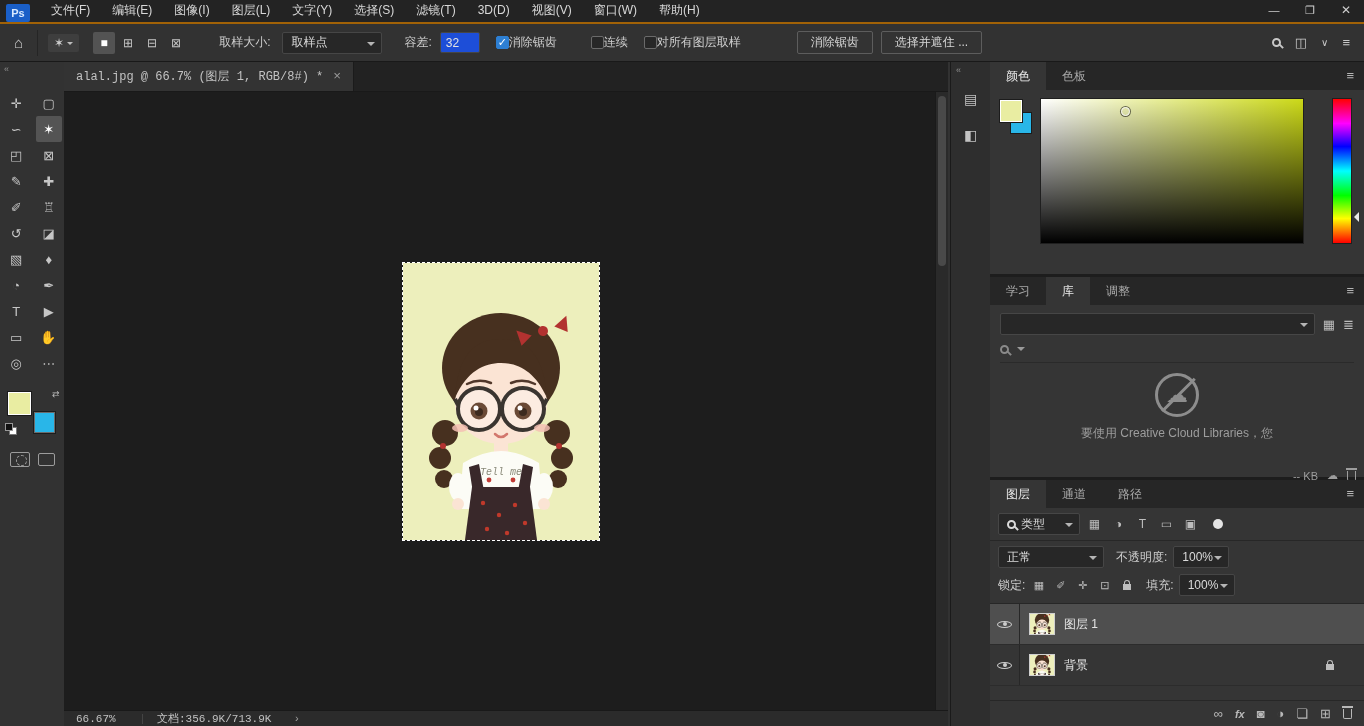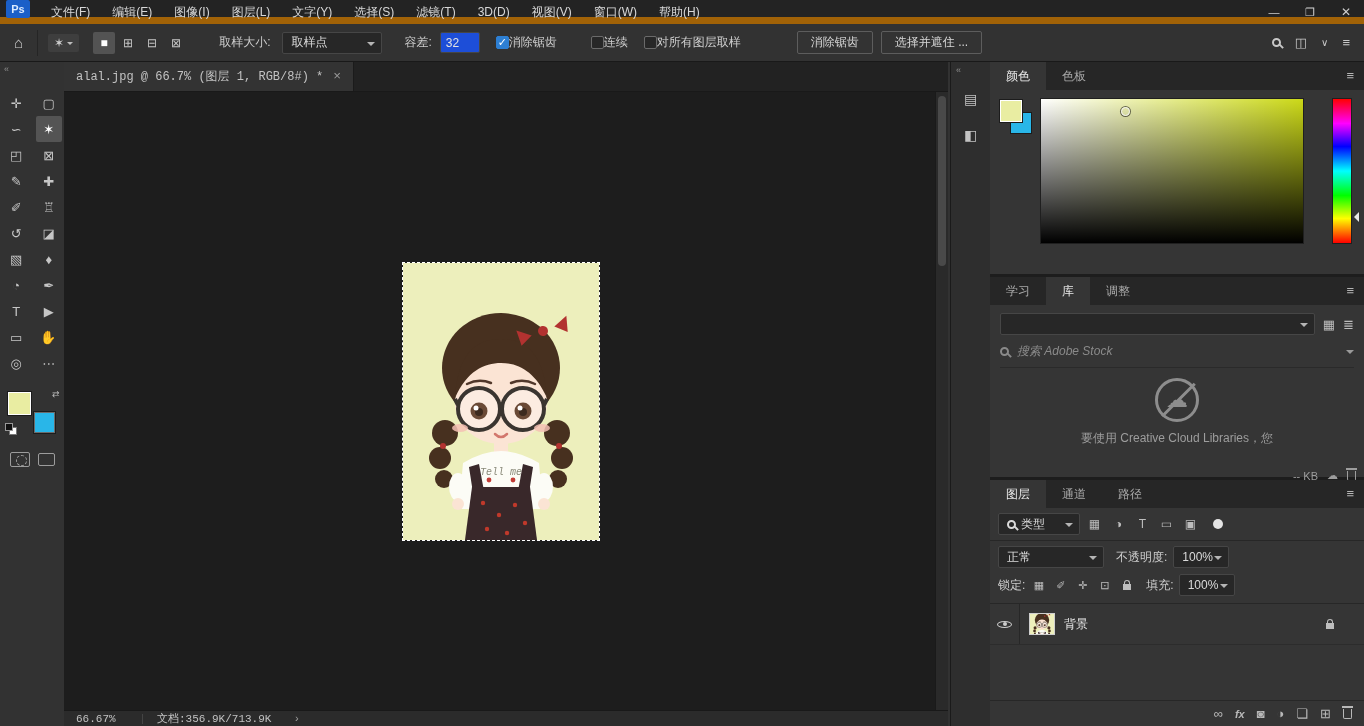--- a/index.html
+++ b/index.html
@@ -1,22 +1,22 @@
 <!DOCTYPE html>
 <html><head>
 <meta charset="utf-8">
 <style>
   html,body{margin:0;padding:0;background:#000;}
   .app{position:relative;width:1364px;height:726px;background:#323232;overflow:hidden;
        font-family:"Liberation Sans",sans-serif;font-size:12px;color:#cfcfcf;-webkit-user-select:none;user-select:none;}
   .app *{box-sizing:border-box;}
 
   
-  .menubar{position:absolute;top:0;left:0;right:0;height:24px;background:#232323;border-bottom:7px solid #a16207;
-           display:flex;align-items:flex-start;}
+  .menubar{position:absolute;top:0;left:0;right:0;height:24px;background:#232323;border-bottom:2px solid #a16207;
+           display:flex;align-items:flex-end;}
   .ps-logo{width:24px;height:18px;margin:0 10px 0 6px;background:#1a5fc8;color:#d8e9ff;font-size:11px;font-weight:bold;
            display:flex;align-items:center;justify-content:center;border-radius:2px;}
   .menu-item{padding:0 11px;line-height:24px;color:#d8d8d8;font-size:12px;white-space:nowrap;}
   .win-controls{margin-left:auto;display:flex;height:24px;}
   .win-btn{width:36px;text-align:center;line-height:24px;font-size:11px;color:#cfcfcf;}
   .win-btn.close{font-size:12px;}
 
   
   .optionsbar{position:absolute;top:24px;left:0;right:0;height:38px;background:#323232;border-bottom:1px solid #191919;
               display:flex;align-items:center;padding:0 10px;gap:8px;}
@@ -394,21 +394,20 @@
         <span class="pmenu">≡</span>
       </div>
       <div class="panel-body">
         <div class="lib-row1">
           <span class="dd lib-dd"></span>
           <span class="lib-ico">▦</span>
           <span class="lib-ico">≣</span>
         </div>
         <div class="lib-search">
           <span class="mag-ico"></span>
-          <span class="ph">搜索 Adobe Stock</span>
           <span class="chev"></span>
         </div>
         <div class="lib-cloud">
           <span>☁</span>
         </div>
         <div class="lib-msg">
           <div>要使用 Creative Cloud Libraries，您</div>
         </div>
         <div class="lib-foot">
           <span>-- KB</span>
@@ -454,20 +453,31 @@
           <span class="lock-btn">✛</span>
           <span class="lock-btn">⊡</span>
           <span class="lock-btn">
               <span class="lock-ico"></span>
             </span>
           <span class="ob-label" style="margin-left:6px">填充:</span>
           <span class="dd small">
             <span>100%</span>
           </span>
         </div>
+        <div class="lyr-row selected">
+          <span class="eye-cell">
+            <span class="eye-ico"></span>
+          </span>
+          <span class="lyr-thumb">
+            <svg width="24" height="20" viewBox="0 0 196 277" preserveAspectRatio="xMidYMid slice">
+                <use href="#girl"></use>
+              </svg>
+          </span>
+          <span class="lyr-name">图层 1</span>
+        </div>
         <div class="lyr-row">
           <span class="eye-cell">
             <span class="eye-ico"></span>
           </span>
           <span class="lyr-thumb">
             <svg width="24" height="20" viewBox="0 0 196 277" preserveAspectRatio="xMidYMid slice">
                 <use href="#girl"></use>
               </svg>
           </span>
           <span class="lyr-name">背景</span>

